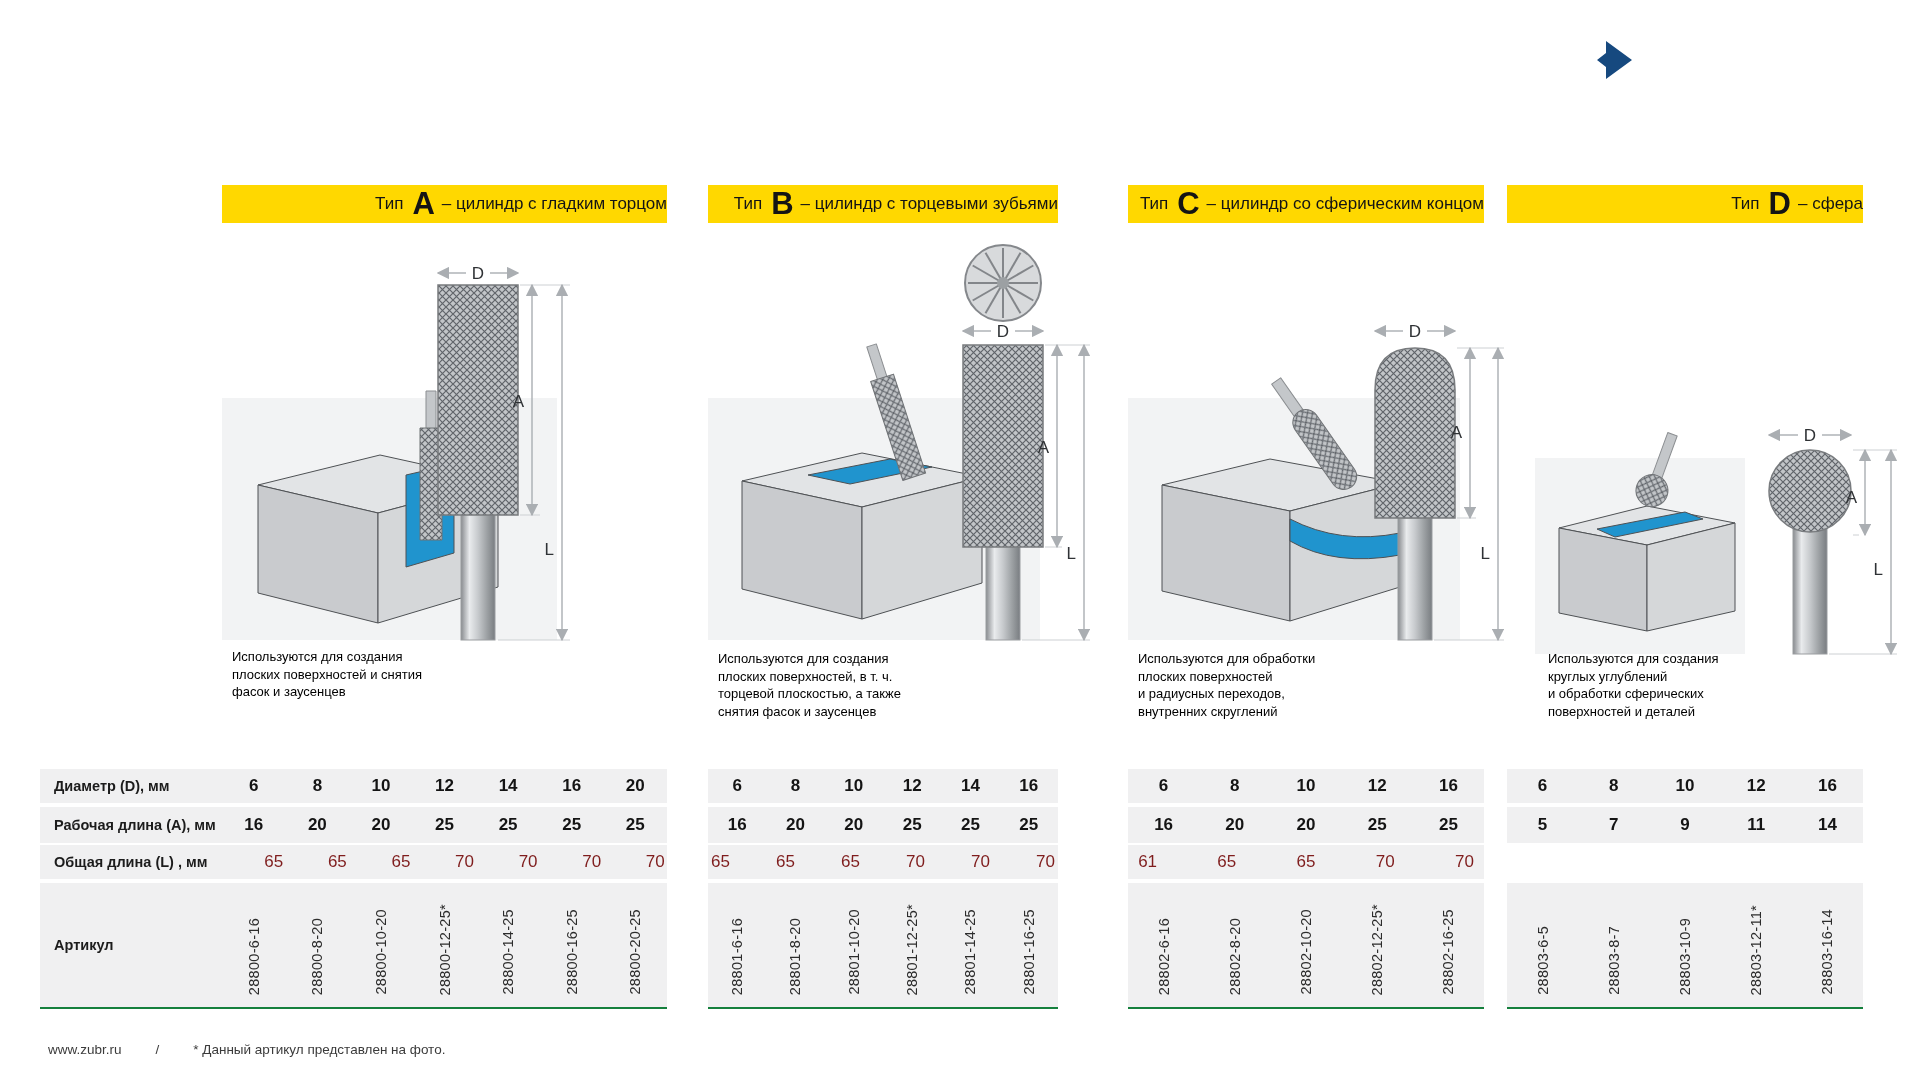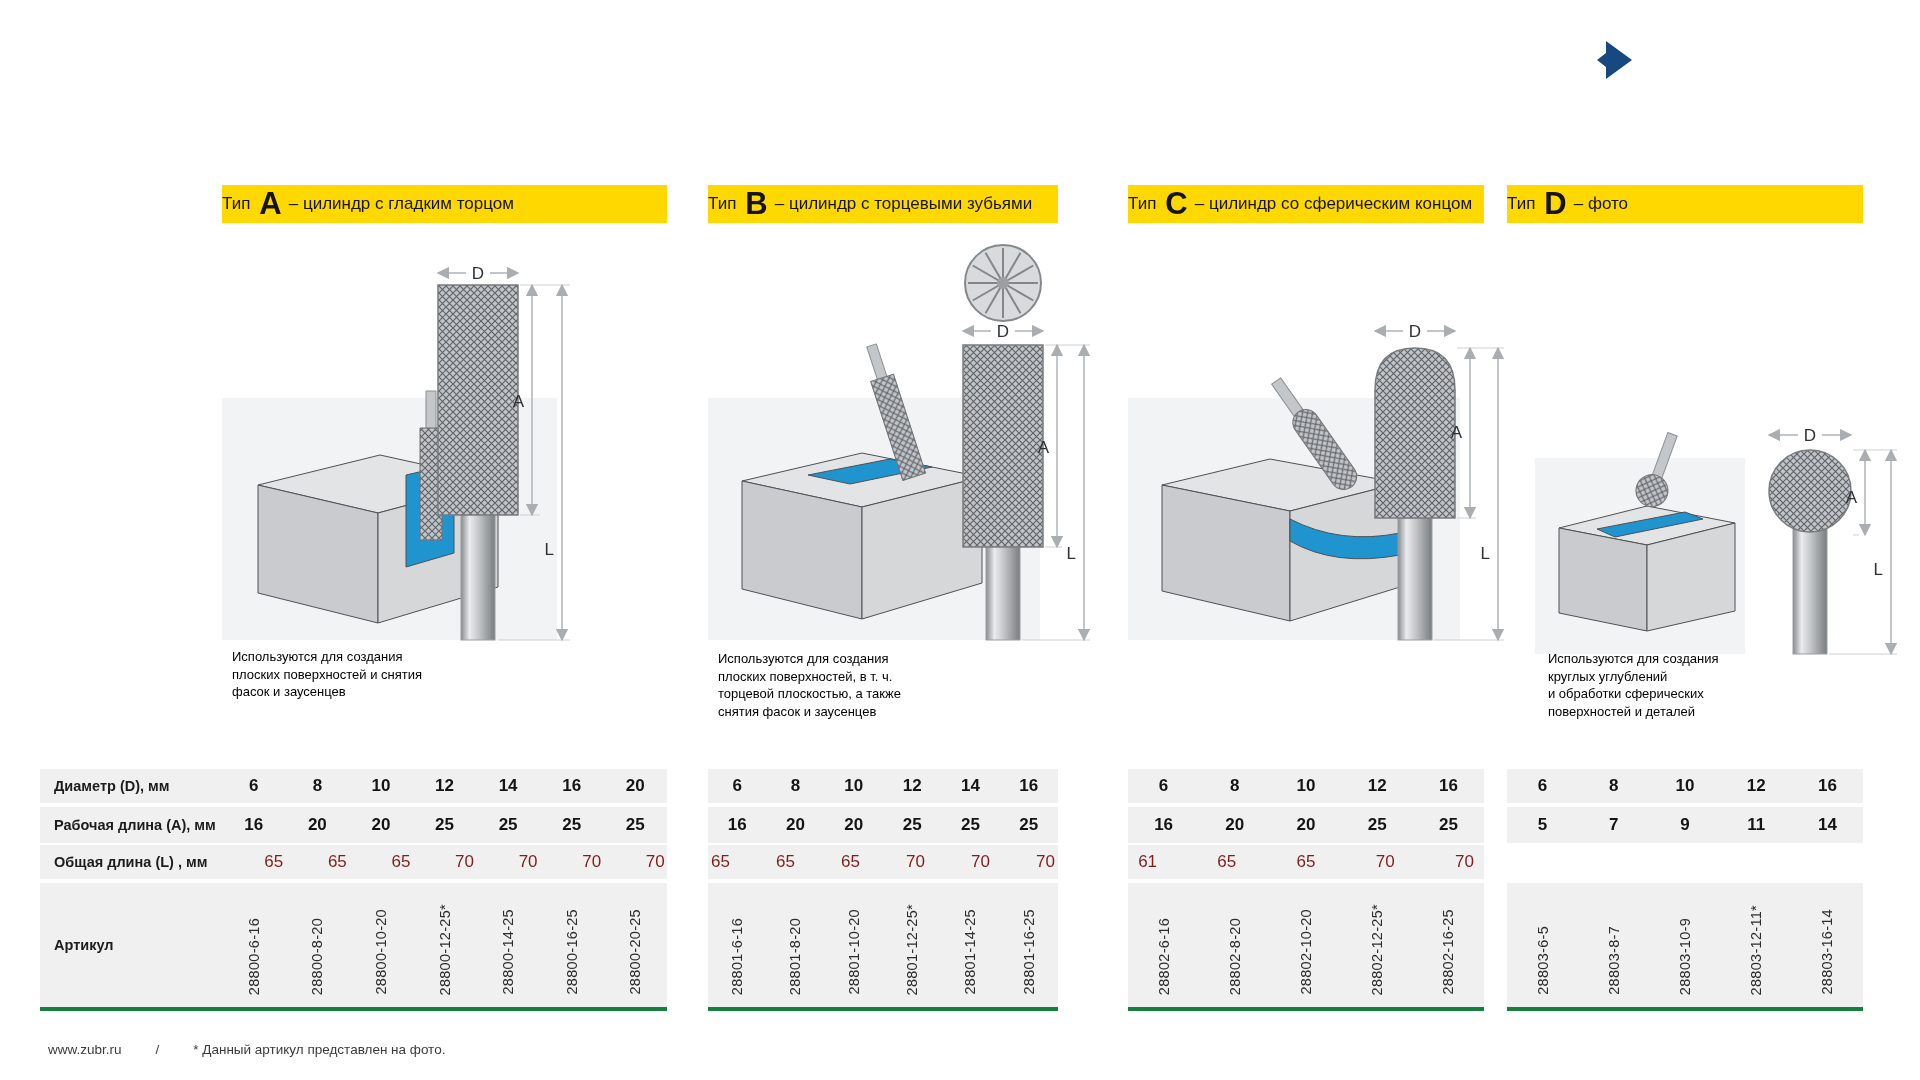--- a/index.html
+++ b/index.html
@@ -10,21 +10,21 @@
   .header{position:absolute;left:0;top:0;width:1920px;height:130px;
           background:linear-gradient(100deg,#123a66 0%,#1b5染 0%,#1b5795 38%,#16497f 62%,#113966 100%);}
   .page-title{position:absolute;left:48px;top:38px;font-size:42px;font-weight:700;color:#ffffff;letter-spacing:.4px;}
   .logo{position:absolute;right:44px;top:20px;display:flex;align-items:flex-start;gap:16px;}
   .logo-text{display:flex;flex-direction:column;align-items:flex-end;}
   .brand{font-size:58px;font-weight:900;color:#fff;letter-spacing:4px;line-height:1;}
   .brand-sub{font-size:15px;font-weight:700;color:#fff;letter-spacing:6.5px;margin-top:6px;}
 
   
   .band{position:absolute;top:185px;height:38px;background:#ffd800;display:flex;
-        align-items:center;justify-content:flex-start;color:#141414;}
+        align-items:center;justify-content:flex-end;color:#141414;}
   .band .pre{font-size:17px;}
   .band .ltr{font-size:31px;font-weight:800;margin:0 7px 0 9px;transform:translateY(-1px);line-height:1;}
   .band .rest{font-size:17px;}
   .ba{left:222px;width:445px;} .bb{left:708px;width:350px;}
   .bc{left:1128px;width:356px;} .bd{left:1507px;width:356px;}
 
   
   .ill{position:absolute;}
   .dim{stroke:#aaaeb2;stroke-width:1.4;fill:none;}
   .dimt{font-size:17px;fill:#2f3235;}
@@ -33,21 +33,21 @@
   
   .desc{position:absolute;width:334px;font-size:13px;line-height:1.36;color:#000000;white-space:pre-line;}
   .da{left:232px;top:648px;} .db{left:718px;top:650px;}
   .dc{left:1138px;top:650px;} .dd{left:1548px;top:650px;}
 
   
   .trow{position:absolute;background:#f0f0f1;display:flex;}
   .ta{left:40px;width:627px;} .tb{left:708px;width:350px;}
   .tc{left:1128px;width:356px;} .td{left:1507px;width:356px;}
   .r1{top:769px;height:34px;} .r2{top:807px;height:36px;} .r3{top:845px;height:34px;gap:40px;}
-  .r4{top:883px;height:124px;border-bottom:4px solid #15803d;}
+  .r4{top:883px;height:124px;border-bottom:2px solid #15803d;}
   .rlabel{width:182px;display:flex;align-items:center;padding-left:14px;box-sizing:border-box;
           font-size:14.5px;font-weight:700;color:#1c1c1c;flex:none;}
   .cell{flex:1;display:flex;align-items:center;justify-content:center;font-size:17px;color:#141414;}
   .r1 .cell,.r2 .cell{font-weight:700;}
   .r3 .cell{color:#7f1d1d;}
   .r4 .cell{align-items:flex-end;padding-bottom:12px;box-sizing:border-box;}
   .sku{writing-mode:vertical-rl;transform:rotate(180deg);font-size:14.5px;color:#2c2c2c;letter-spacing:.3px;}
 
   
   .footer{position:absolute;left:48px;top:1042px;display:flex;gap:34px;font-size:13.5px;color:#3b3b3b;}
@@ -106,21 +106,21 @@
     <span class="rest">– цилиндр с торцевыми зубьями</span>
   </div>
   <div class="band bc">
     <span class="pre">Тип</span>
     <span class="ltr">C</span>
     <span class="rest">– цилиндр со сферическим концом</span>
   </div>
   <div class="band bd">
     <span class="pre">Тип</span>
     <span class="ltr">D</span>
-    <span class="rest">– фото</span>
+    <span class="rest">– сфера</span>
   </div>
 
   <svg class="ill" style="left:180px;top:223px" width="500" height="425" viewBox="0 0 500 425">
     <rect x="42" y="175" width="335" height="242" fill="#f2f3f4"></rect>
     <g stroke="#4e5154" stroke-width="1" stroke-linejoin="round">
       <polygon points="78,262 200,232 318,258 198,290" fill="#e2e4e6"></polygon>
       <polygon points="78,262 198,290 198,400 78,370" fill="#c9cbce"></polygon>
       <polygon points="198,290 318,258 318,364 198,400" fill="#d5d7d9"></polygon>
       <polygon points="226,252 274,241 274,330 226,344" fill="#2094ce"></polygon>
       <rect x="246" y="168" width="10" height="38" fill="#c4c7ca" stroke="#8b8e91"></rect>
@@ -236,20 +236,24 @@
     <text class="dimt" x="394" y="352" text-anchor="end">L</text>
   </svg>
 
   <div class="desc da">Используются для создания
 плоских поверхностей и снятия
 фасок и заусенцев</div>
   <div class="desc db">Используются для создания
 плоских поверхностей, в т. ч.
 торцевой плоскостью, а также
 снятия фасок и заусенцев</div>
+  <div class="desc dc">Используются для обработки
+плоских поверхностей
+и радиусных переходов,
+внутренних скруглений</div>
   <div class="desc dd">Используются для создания
 круглых углублений
 и обработки сферических
 поверхностей и деталей</div>
 
   <div class="trow ta r1">
     <div class="rlabel">Диаметр (D), мм</div>
     <div class="cell">6</div>
     <div class="cell">8</div>
     <div class="cell">10</div>

